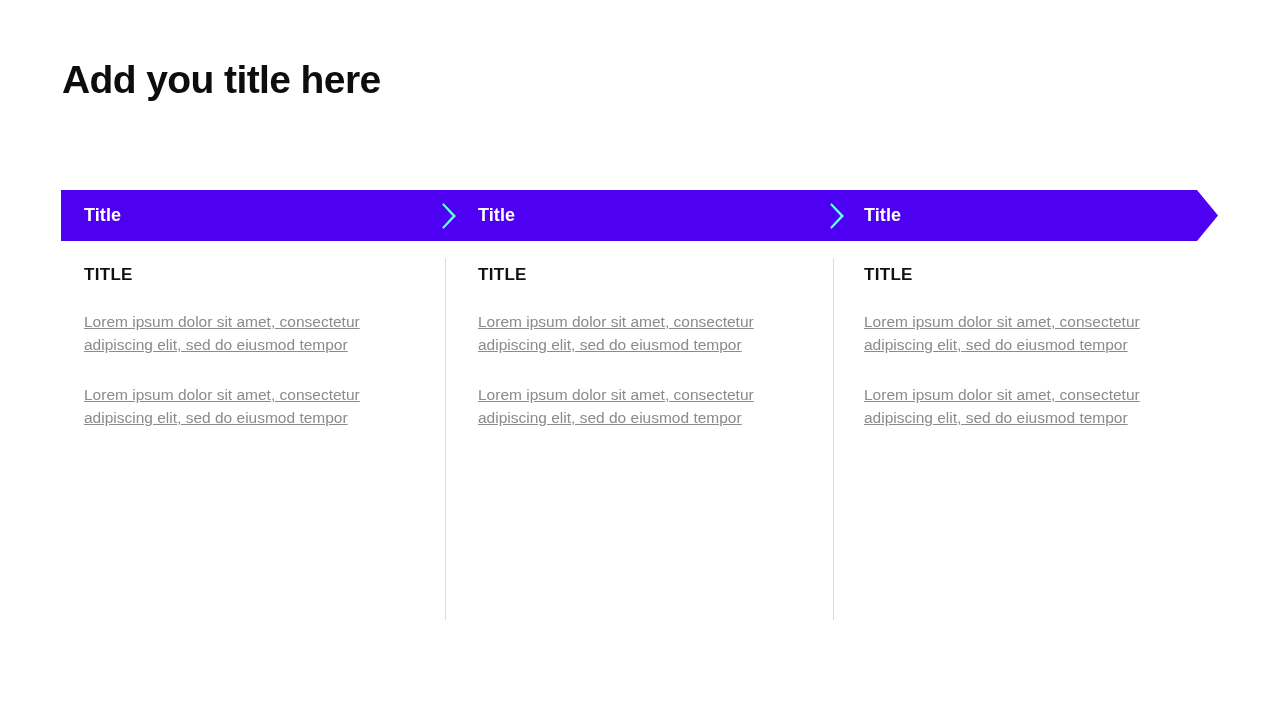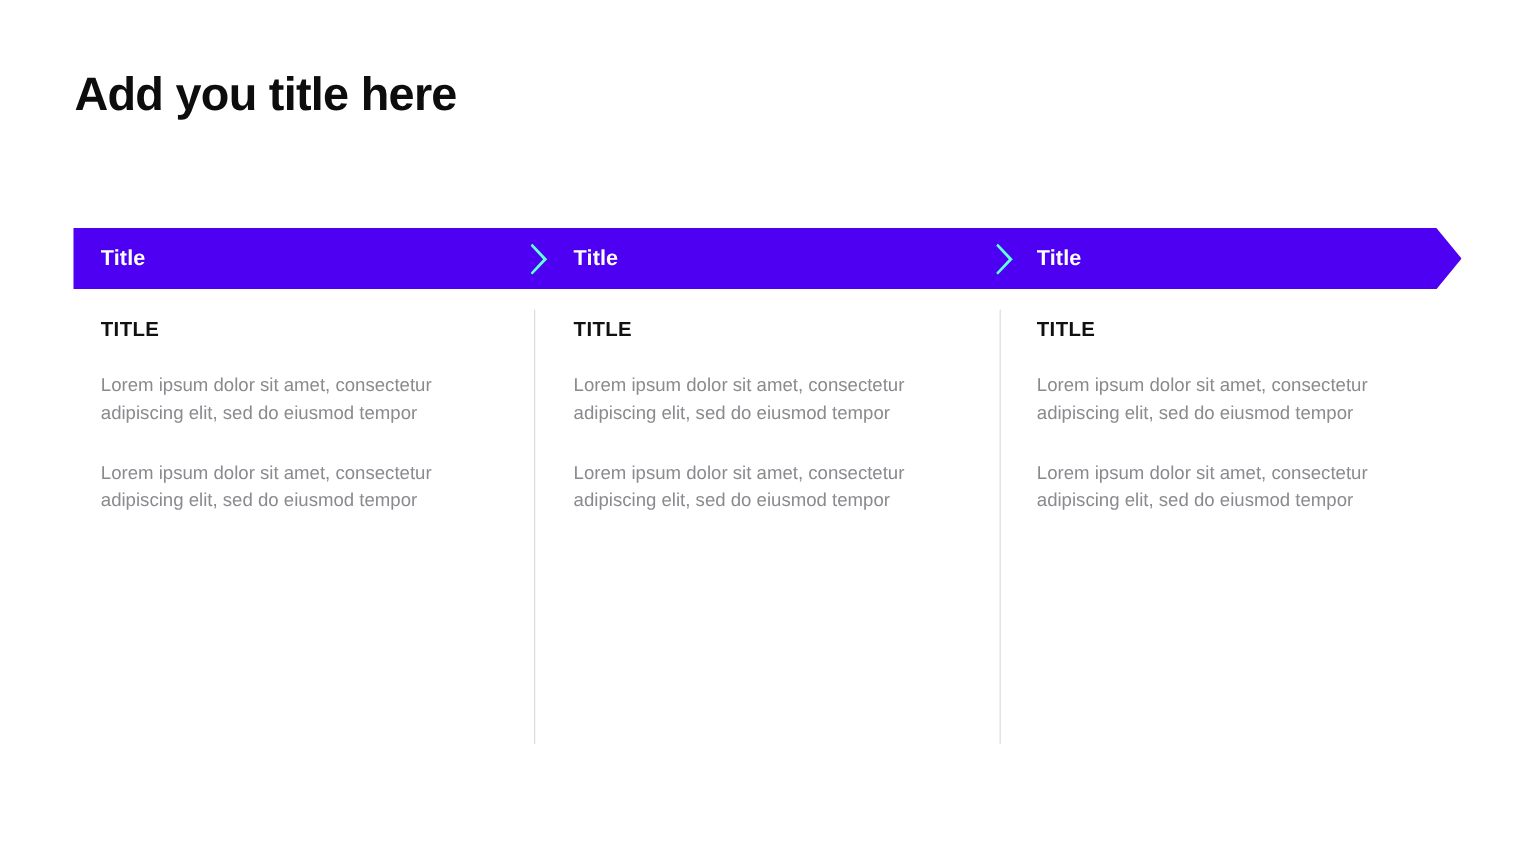--- a/index.html
+++ b/index.html
@@ -96,20 +96,21 @@
     letter-spacing: 0.3px;
     margin: 0 0 26px 0;
     line-height: 1.1;
   }
   .column-paragraph {
     font-size: 15.5px;
     color: #8a8a8f;
     line-height: 1.48;
     margin: 0 0 27px 0;
     font-weight: normal;
+    text-decoration: underline;
   }
   .column-paragraph:last-child { margin-bottom: 0; }
 
   
   .column-divider {
     position: absolute;
     top: 258px;
     width: 1px;
     height: 362px;
     background: #dcdcdf;

